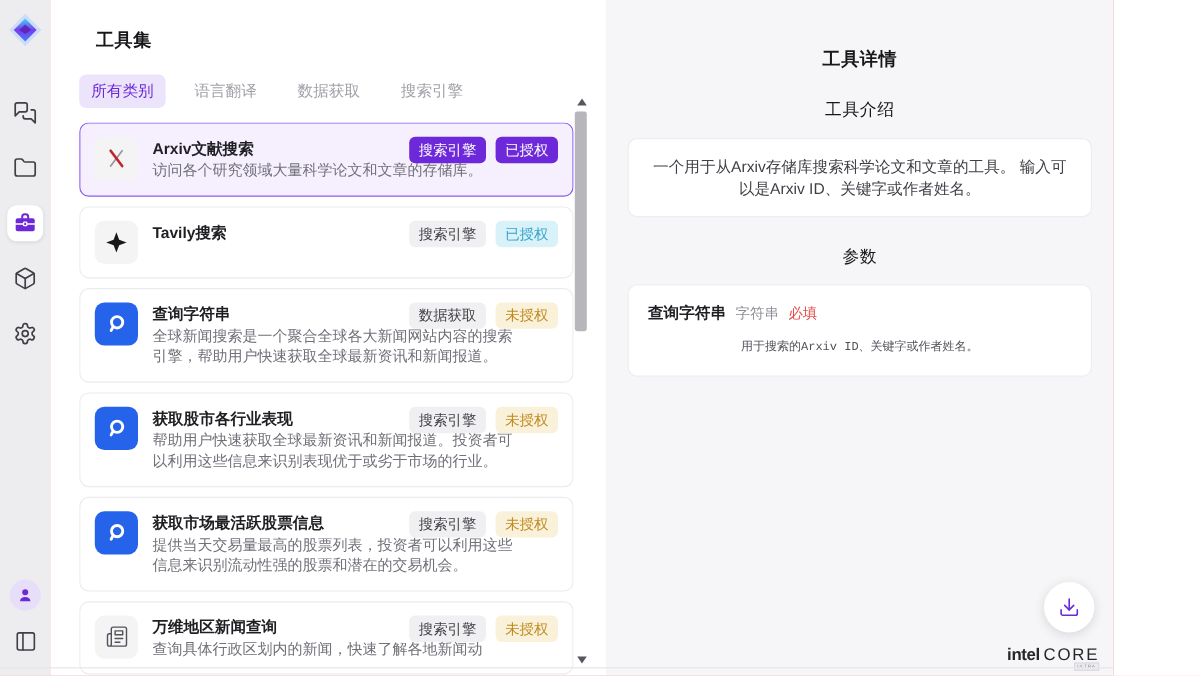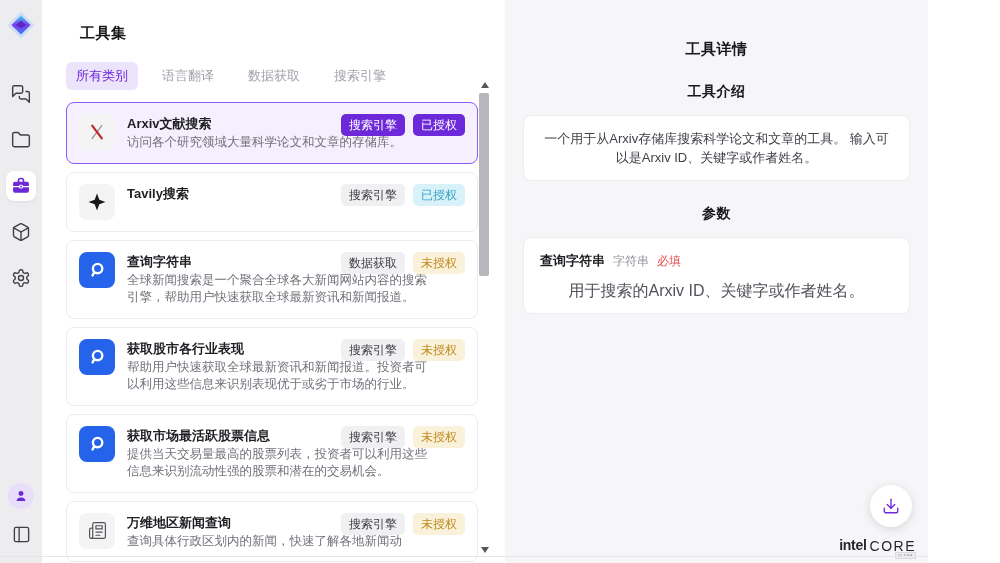--- a/index.html
+++ b/index.html
@@ -59,28 +59,28 @@
                  border-bottom:6px solid #56565e; }
   .sb-arrow-down { bottom:2px; border-left:4px solid transparent; border-right:4px solid transparent;
                    border-top:6px solid #56565e; }
   .sb-thumb { position:absolute; top:13px; left:0; width:10px; height:183px; background:#b6b6bb;
               border-radius:2px; }
 
   
   .details-panel { position:absolute; left:505px; right:0; top:0; bottom:0; background:#f6f6f8;
                    padding:40px 18px 0 18px;text-align:center; }
   .details-title { font-size:15px; font-weight:700; letter-spacing:.5px; }
-  .section-heading { font-size:14px; font-weight:700; margin-top:24px; letter-spacing:.5px; }
+  .section-heading { font-size:14px; font-weight:400; margin-top:24px; letter-spacing:.5px; }
   .info-card { background:#ffffff; border:1px solid #ededf0; border-radius:8px;
                padding:13px 16px; margin-top:14px; font-size:13px; color:#3f3f46; line-height:19px; }
   .param-head { display:flex; align-items:baseline; gap:8px; }
   .param-name { font-size:13px; font-weight:700; color:#1f1f23; }
   .param-type { font-size:12px; color:#8d8d96; }
   .param-required { font-size:12px; color:#e54d4d; }
-  .param-desc { margin-top:10px; font-size:16px; color:#52525b; }
+  .param-desc { margin-top:10px; font-size:10px; color:#52525b;font-family:Liberation Mono, monospace; }
 
   
   .fab { position:absolute; right:16px; bottom:36px; width:42px; height:42px; border-radius:50%;
          background:#ffffff; box-shadow:0 2px 10px rgba(0,0,0,.13); display:flex; align-items:center;
          justify-content:center; cursor:pointer; }
   .fab svg { width:18px; height:18px; stroke:#6d28d9; fill:none; stroke-width:1.8;
              stroke-linecap:round; stroke-linejoin:round; }
   .intel { position:absolute; right:12px; bottom:8px; display:flex; align-items:flex-start; gap:3px;
            color:#27272a; }
   .intel-word { font-size:14px; font-weight:700; letter-spacing:-.3px; }

